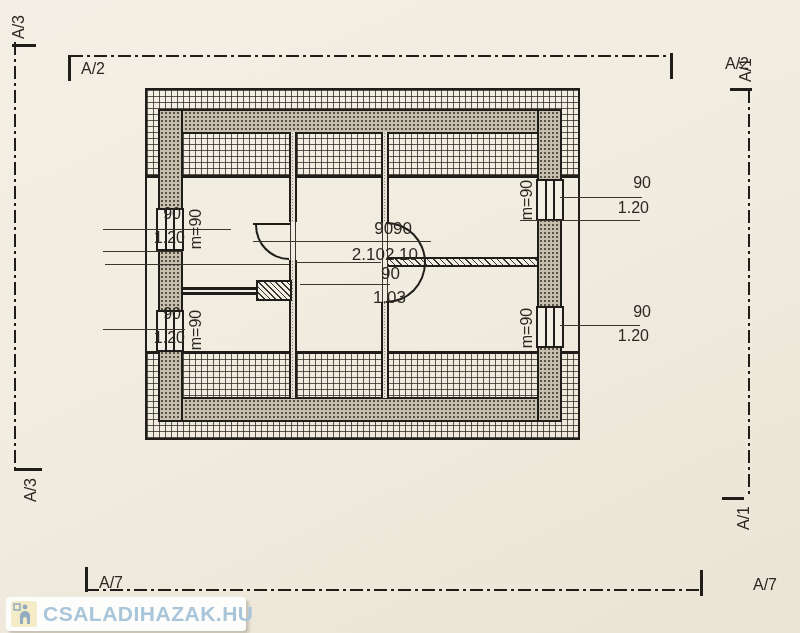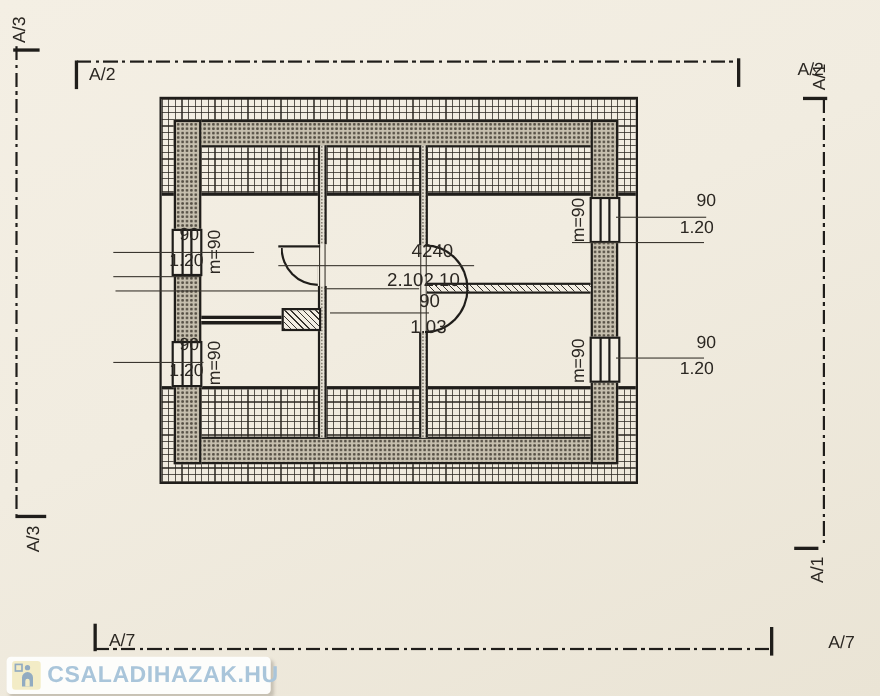--- a/index.html
+++ b/index.html
@@ -145,21 +145,21 @@
   <div class="vlbl" style="left:174px; top:322px; width:44px; height:16px;">m=90</div>
 
   <div class="lbl" style="left:572px; top:175px; width:40px;">90</div>
   <div class="lbl" style="left:562px; top:200px; width:48px;">1.20</div>
   <div class="vlbl" style="left:505px; top:192px; width:44px; height:16px;">m=90</div>
 
   <div class="lbl" style="left:572px; top:304px; width:40px;">90</div>
   <div class="lbl" style="left:562px; top:328px; width:48px;">1.20</div>
   <div class="vlbl" style="left:505px; top:320px; width:44px; height:16px;">m=90</div>
 
-  <div class="lbl big" style="left:303px; top:221px; width:70px;">4240</div>
+  <div class="lbl big" style="left:303px; top:221px; width:70px;">9090</div>
   <div class="lbl big" style="left:299px; top:247px; width:80px;">2.102.10</div>
   <div class="lbl big" style="left:321px; top:266px; width:40px;">90</div>
   <div class="lbl big" style="left:327px; top:290px; width:40px;">1.03</div>
 
   <div class="wm">
     <div class="wm-icon">
       <svg width="26" height="26" viewBox="0 0 26 26">
         <rect x="3" y="3" width="6" height="6" fill="none" stroke="#92abc1" stroke-width="1.5"></rect>
         <circle cx="14" cy="6" r="2.4" fill="#92abc1"></circle>
         <path d="M9 23 v-8 a5 5 0 0 1 10 0 v8 z" fill="#92abc1"></path>

